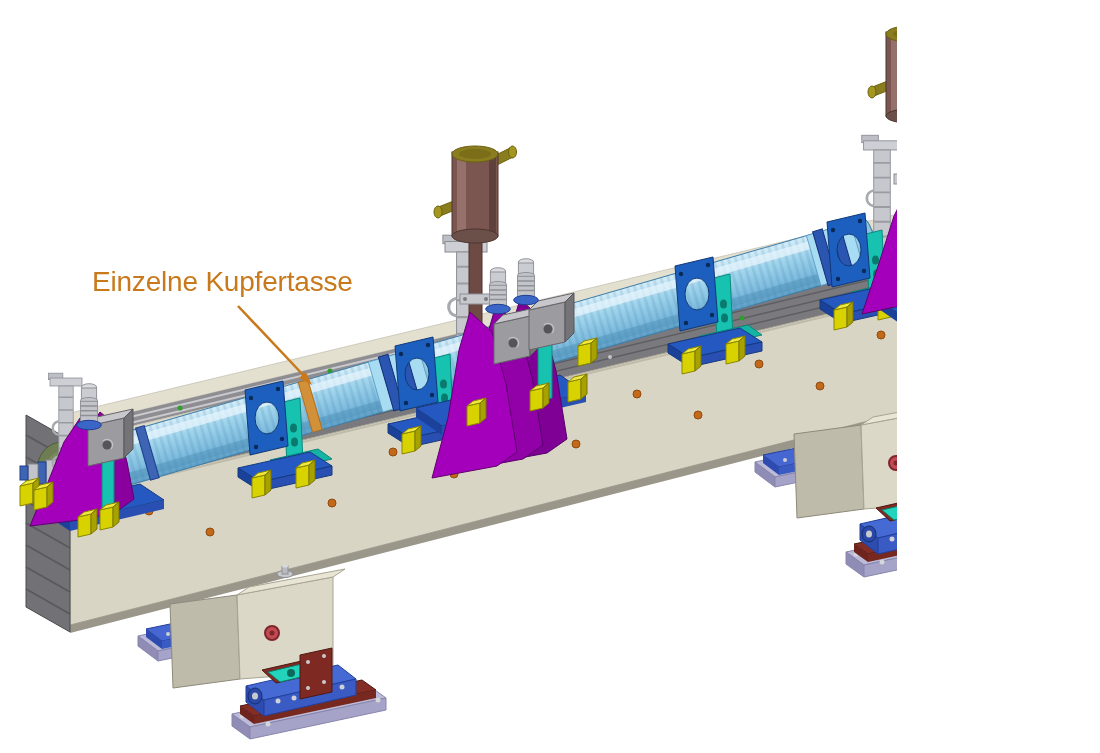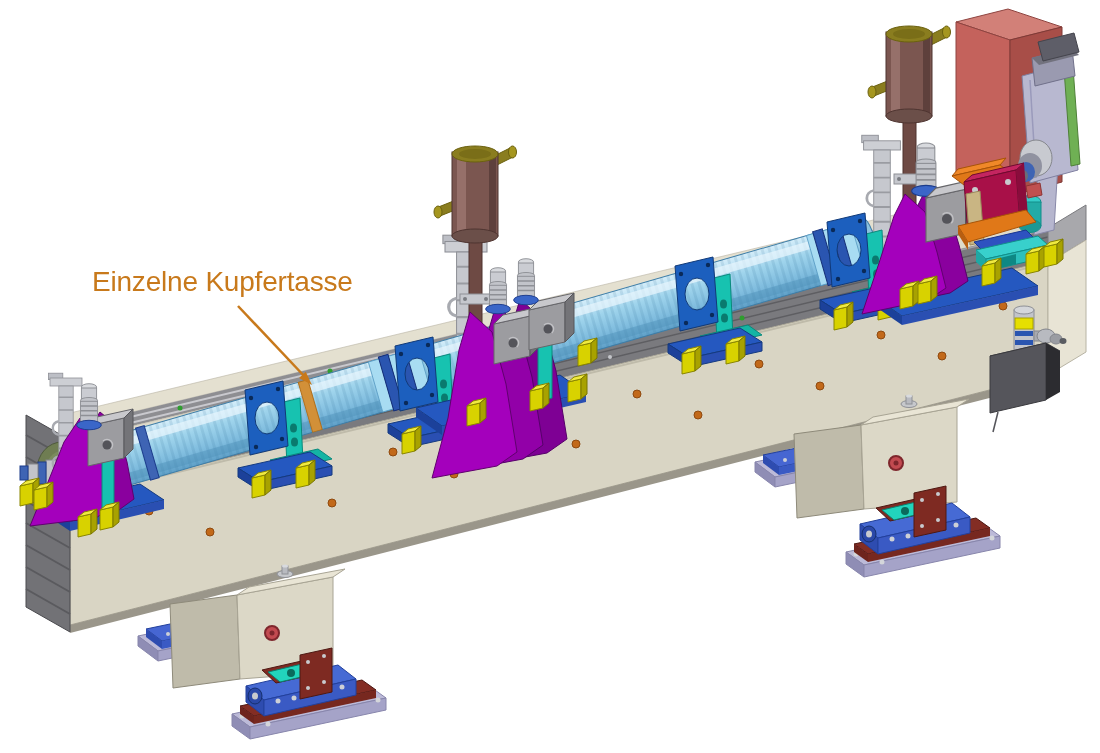--- a/index.html
+++ b/index.html
@@ -1,16 +1,16 @@
 <!DOCTYPE html>
 <html><head>
 <meta charset="utf-8">
 <style>
   html,body{margin:0;padding:0;background:#ffffff;}
-  .stage{position:relative;width:1100px;height:753px;background:#ffffff;overflow:hidden;
+  .stage{position:relative;width:897px;height:753px;background:#ffffff;overflow:hidden;
          font-family:"Liberation Sans",sans-serif;}
   svg{display:block;}
   text.annot{font-family:"Liberation Sans","DejaVu Sans",sans-serif;font-size:28px;letter-spacing:-0.2px;}
 </style>
 </head>
 <body>
 
 <div class="stage">
 <svg width="1100" height="753" viewBox="0 0 1100 753" xmlns="http://www.w3.org/2000/svg">
 

